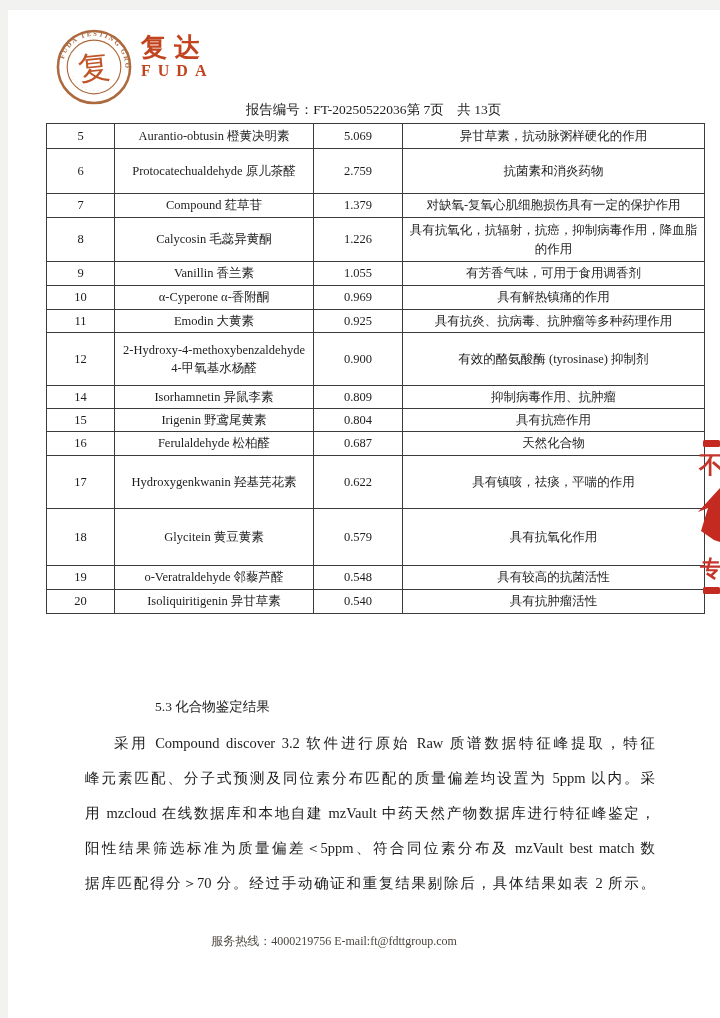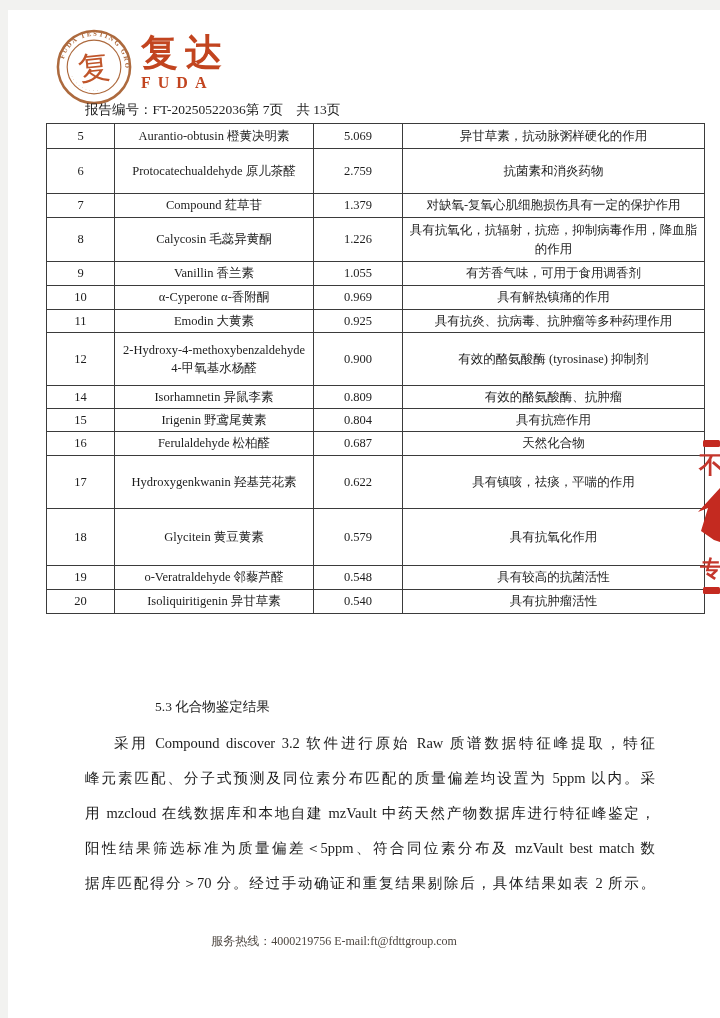--- a/index.html
+++ b/index.html
@@ -12,23 +12,23 @@
     overflow:hidden;
   }
   .page{
     position:absolute;left:8px;top:10px;right:0;bottom:0;
     background:#ffffff;
   }
   
   .logo-wrap{position:absolute;left:47px;top:18px;display:flex;align-items:flex-start;}
   .seal{width:78px;height:78px;}
   .wordmark{margin-left:8px;margin-top:6px;color:#c2441f;}
-  .wordmark .cn{font-size:37px;font-weight:bold;letter-spacing:7px;line-height:1.05;font-family:"Liberation Serif","DejaVu Serif",serif;}
+  .wordmark .cn{font-size:26px;font-weight:bold;letter-spacing:7px;line-height:1.05;font-family:"Liberation Serif","DejaVu Serif",serif;}
   .wordmark .en{font-size:16px;font-weight:bold;letter-spacing:7px;margin-top:1px;}
-  .meta-row{position:absolute;left:77px;right:58px;top:91px;display:flex;justify-content:flex-start;
+  .meta-row{position:absolute;left:77px;right:58px;top:91px;display:flex;justify-content:center;
     font-size:13.5px;color:#1c1c1c;}
   
   table.cmp{
     position:absolute;left:38px;top:113px;
     border-collapse:collapse;table-layout:fixed;width:623px;
     font-size:12.5px;color:#1d1d1d;
   }
   table.cmp td{
     border:1.4px solid #3b3b3b;
     text-align:center;vertical-align:middle;
@@ -130,21 +130,21 @@
         <tr style="height: 53px;">
         <td class="c-no">12</td>
         <td class="c-name">2-Hydroxy-4-methoxybenzaldehyde 4-甲氧基水杨醛</td>
         <td class="c-val">0.900</td>
         <td class="c-desc">有效的酪氨酸酶 (tyrosinase) 抑制剂</td>
       </tr>
         <tr style="height: 23px;">
         <td class="c-no">14</td>
         <td class="c-name">Isorhamnetin 异鼠李素</td>
         <td class="c-val">0.809</td>
-        <td class="c-desc">有效的酪氨酸酶、抗肿瘤</td>
+        <td class="c-desc">抑制病毒作用、抗肿瘤</td>
       </tr>
         <tr style="height: 23px;">
         <td class="c-no">15</td>
         <td class="c-name">Irigenin 野鸢尾黄素</td>
         <td class="c-val">0.804</td>
         <td class="c-desc">具有抗癌作用</td>
       </tr>
         <tr style="height: 24px;">
         <td class="c-no">16</td>
         <td class="c-name">Ferulaldehyde 松柏醛</td>

